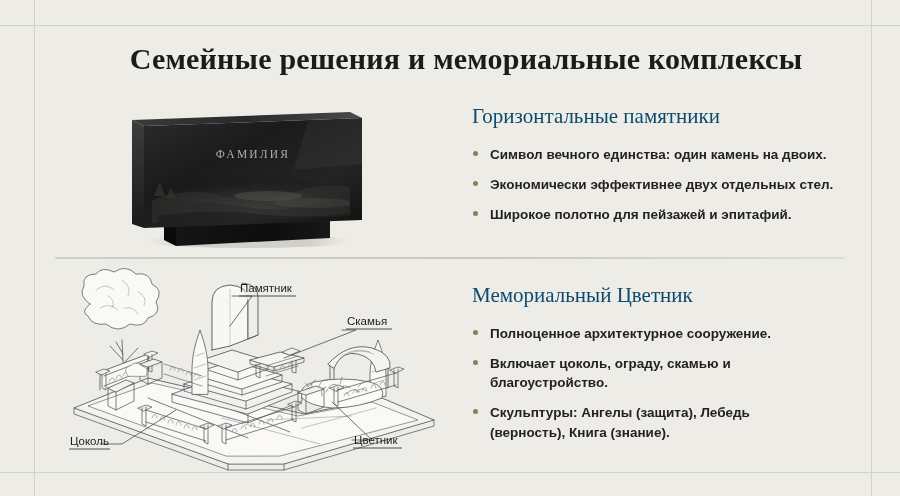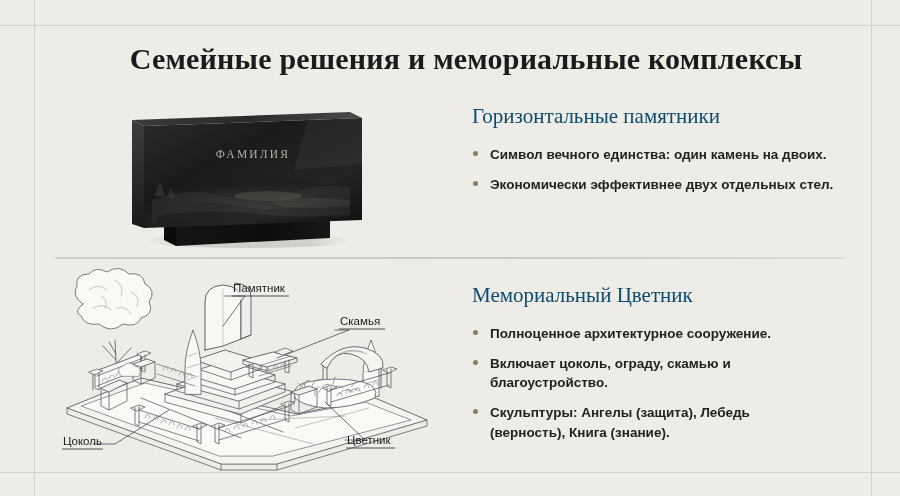--- a/index.html
+++ b/index.html
@@ -63,21 +63,21 @@
   }
 
   
   .photo-wrap {
     position:absolute; left:118px; top:104px; width:260px; height:150px;
   }
   .photo-wrap svg { display:block; width:100%; height:100%; }
 
   
   .diagram-wrap {
-    position:absolute; left:45px; top:268px; width:400px; height:205px;
+    position:absolute; left:52px; top:268px; width:400px; height:205px;
   }
   .diagram-wrap svg { display:block; width:100%; height:100%; }
 
   .dg-label {
     font-family:"Liberation Sans", sans-serif;
     font-size:11.5px; fill:#1c1c1c;
   }
 </style>
 </head>
 <body>
@@ -390,20 +390,24 @@
   <div class="sec-head">Горизонтальные памятники</div>
   <ul class="bullets">
     <li>
       <span class="dot"></span>
       <span>Символ вечного единства: один камень на двоих.</span>
     </li>
     <li>
       <span class="dot"></span>
       <span>Экономически эффективнее двух отдельных стел.</span>
     </li>
+    <li>
+      <span class="dot"></span>
+      <span>Широкое полотно для пейзажей и эпитафий.</span>
+    </li>
   </ul>
 </div>
 
 <div class="col-right sec-2">
   <div class="sec-head">Мемориальный Цветник</div>
   <ul class="bullets">
     <li>
       <span class="dot"></span>
       <span>Полноценное архитектурное сооружение.</span>
     </li>

